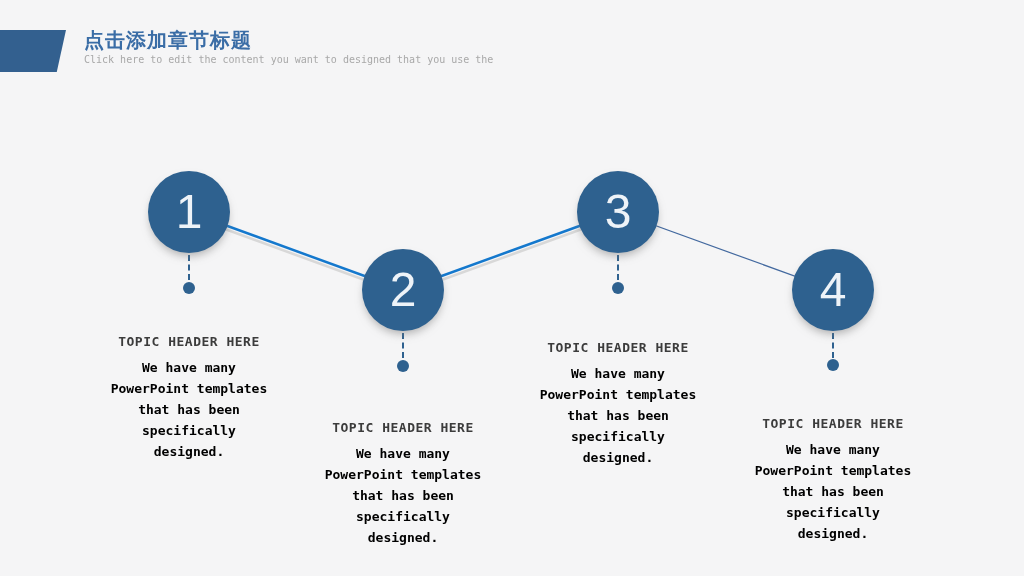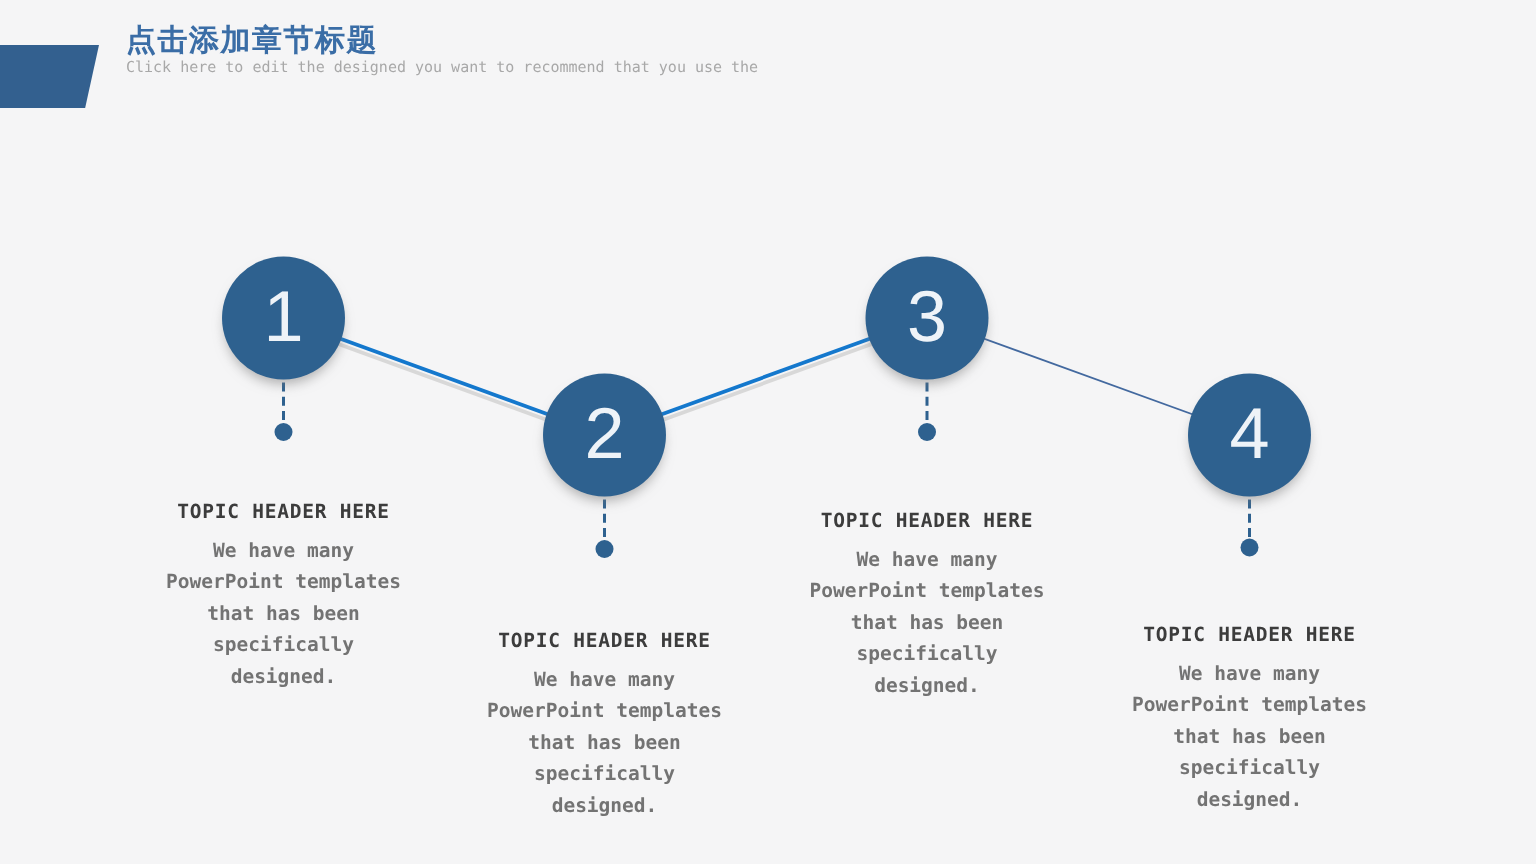--- a/index.html
+++ b/index.html
@@ -16,21 +16,21 @@
   
   .accent-shape {
     position: absolute;
     left: 0; top: 30px;
     width: 66px; height: 42px;
     background: #33608f;
     clip-path: polygon(0 0, 100% 0, 86% 100%, 0 100%);
   }
   .header-text {
     position: absolute;
-    left: 84px; top: 14px;
+    left: 84px; top: 28px;
     width: 700px;
   }
   .page-title {
     margin: 0;
     font-family: "DejaVu Sans", "Liberation Sans", sans-serif;
     font-size: 20px;
     font-weight: bold;
     color: #3a6da6;
     letter-spacing: 1px;
     line-height: 24px;
@@ -115,37 +115,37 @@
     color: #3c3c3c;
     line-height: 15px;
     letter-spacing: 0.5px;
   }
   .caption p {
     margin: 0 auto;
     width: 168px;
     font-family: "DejaVu Sans Mono", monospace;
     font-size: 13px;
     font-weight: bold;
-    color: #737373;
+    color: #000000;
     line-height: 21px;
   }
   .caption-1 { left: 99px;  top: 318px; }
   .caption-2 { left: 313px; top: 404px; }
   .caption-3 { left: 528px; top: 324px; }
   .caption-4 { left: 743px; top: 400px; }
 </style>
 </head>
 <body>
 
 <div class="slide">
 
   <div class="accent-shape"></div>
   <div class="header-text">
     <h1 class="page-title">点击添加章节标题</h1>
-    <p class="page-subtitle">Click here to edit the designed you want to recommend that you use the</p>
+    <p class="page-subtitle">Click here to edit the content you want to designed that you use the</p>
   </div>
 
   <svg class="connectors" viewBox="0 0 1024 576" xmlns="http://www.w3.org/2000/svg">
 
     <line x1="189" y1="216" x2="403" y2="294" stroke="#d8d8d8" stroke-width="2.5"></line>
     <line x1="403" y1="294" x2="618" y2="216" stroke="#d8d8d8" stroke-width="2.5"></line>
 
     <line x1="189" y1="212" x2="403" y2="290" stroke="#1478cd" stroke-width="2.5"></line>
     <line x1="403" y1="290" x2="618" y2="212" stroke="#1478cd" stroke-width="2.5"></line>
 

